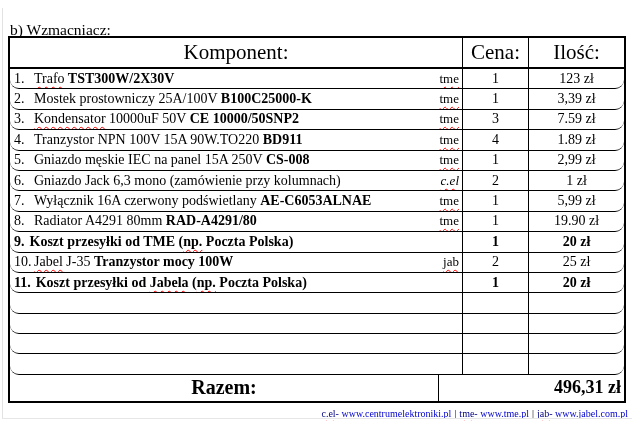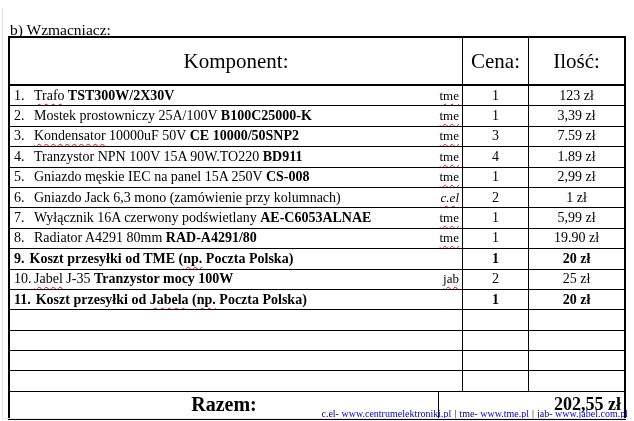--- a/index.html
+++ b/index.html
@@ -17,24 +17,24 @@
   }
 
   .tbl {
     position:absolute; left:8px; top:36px; width:618px;
     border:2px solid #000; box-sizing:border-box; background:#fff;
   }
   .row { display:grid; grid-template-columns:452px 66px 96px; box-sizing:border-box; }
   .cell { box-sizing:border-box; border-left:1px solid #000; overflow:hidden; }
   .cell:first-child { border-left:none; }
 
-  .header-row { height:48px; border-bottom:2px solid #000; }
+  .header-row { height:31px; border-bottom:2px solid #000; }
   .header-row .cell { display:flex; align-items:center; justify-content:center; font-size:21px; }
 
-  .data-row { height:20.4px; border-bottom:1px solid #000; }
+  .data-row { height:20.4px; border-bottom:1px solid #000;border-radius:9px; }
   .c-comp {
     display:flex; align-items:center; justify-content:space-between;
     padding:0 3px 0 4px; font-size:14px; white-space:nowrap;
   }
   .comp-main { white-space:nowrap; }
   .row-num { display:inline-block; min-width:20px; }
   .bold-row { font-weight:bold; }
   .bold-row .row-num { min-width:0; margin-right:5px; }
   .supplier { font-size:13px; margin-left:0; }
   .c-qty, .c-price { display:flex; align-items:center; justify-content:center; font-size:14px; }
@@ -179,18 +179,18 @@
   </div>
         <div class="row data-row">
     <div class="cell c-comp"></div>
     <div class="cell c-qty"></div>
     <div class="cell c-price"></div>
   </div>
       </div>
 
     <div class="row total-row">
       <div class="cell total-label-cell">Razem:</div>
-      <div class="cell total-value-cell">202,55 zł</div>
+      <div class="cell total-value-cell">496,31 zł</div>
     </div>
   </div>
 
   <div class="footer" id="footer"><span class="f-item"><span class="f-prefix sq">c.el-</span> <a class="f-link">www.centrumelektroniki.pl</a></span><span class="f-sep">|</span><span class="f-item"><span class="f-prefix sq">tme-</span> <a class="f-link">www.tme.pl</a></span><span class="f-sep">|</span><span class="f-item"><span class="f-prefix sq">jab-</span> <a class="f-link">www.jabel.com.pl</a></span></div>
 </div>
 
 </body></html>

